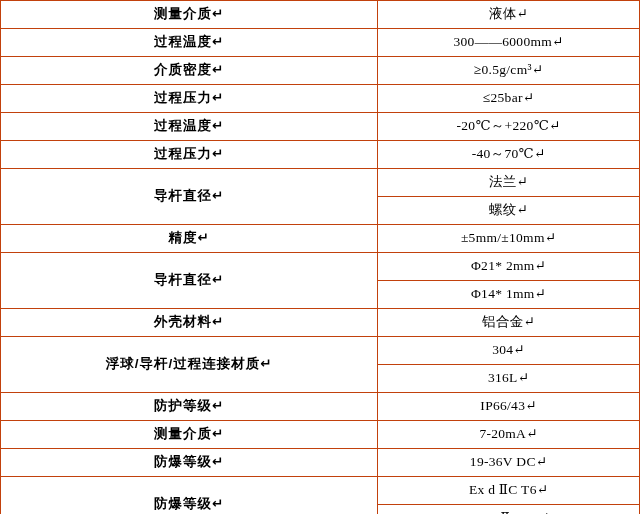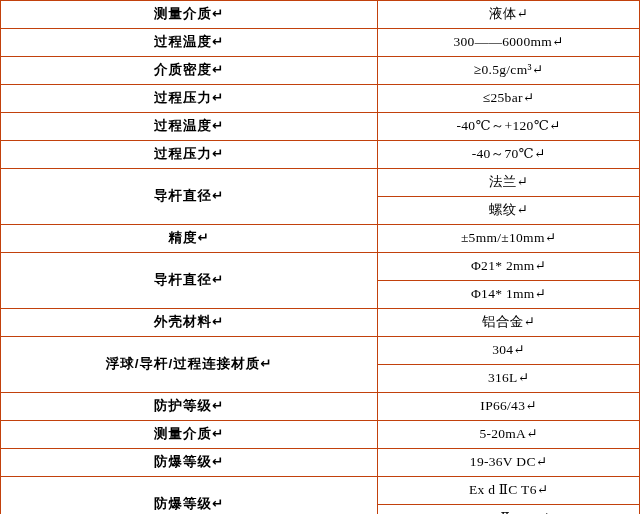--- a/index.html
+++ b/index.html
@@ -65,21 +65,21 @@
       <td class="col-value val-cell">≥0.5g/cm³↵</td>
     </tr>
 
     <tr>
       <td class="col-label">过程压力↵</td>
       <td class="col-value val-cell">≤25bar↵</td>
     </tr>
 
     <tr>
       <td class="col-label">过程温度↵</td>
-      <td class="col-value val-cell">-40℃～+120℃↵</td>
+      <td class="col-value val-cell">-20℃～+220℃↵</td>
     </tr>
 
     <tr>
       <td class="col-label">过程压力↵</td>
       <td class="col-value val-cell">-40～70℃↵</td>
     </tr>
 
     <tr>
       <td class="col-label" rowspan="2">导杆直径↵</td>
       <td class="col-value val-cell">法兰↵</td>
@@ -114,21 +114,21 @@
       <td class="col-value val-cell">316L↵</td>
     </tr>
 
     <tr>
       <td class="col-label">防护等级↵</td>
       <td class="col-value val-cell">IP66/43↵</td>
     </tr>
 
     <tr>
       <td class="col-label">测量介质↵</td>
-      <td class="col-value val-cell">5-20mA↵</td>
+      <td class="col-value val-cell">7-20mA↵</td>
     </tr>
 
     <tr>
       <td class="col-label">防爆等级↵</td>
       <td class="col-value val-cell">19-36V DC↵</td>
     </tr>
 
     <tr>
       <td class="col-label" rowspan="2">防爆等级↵</td>
       <td class="col-value val-cell">Ex d ⅡC T6↵</td>

